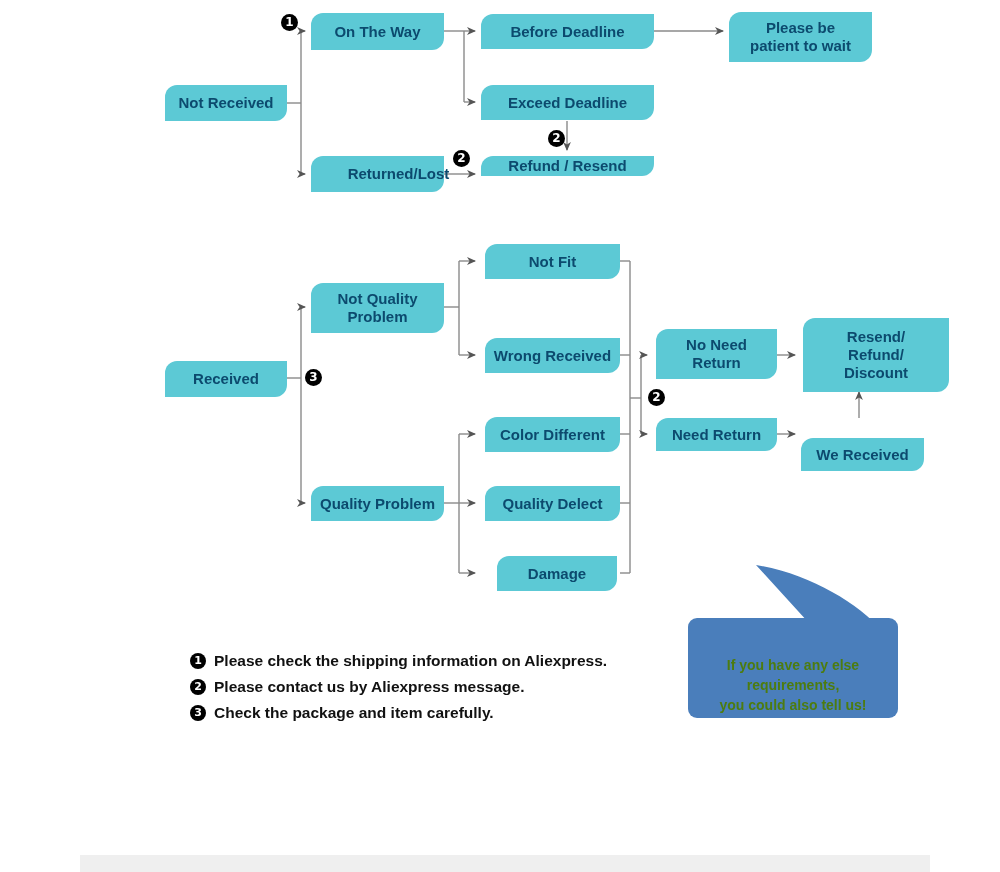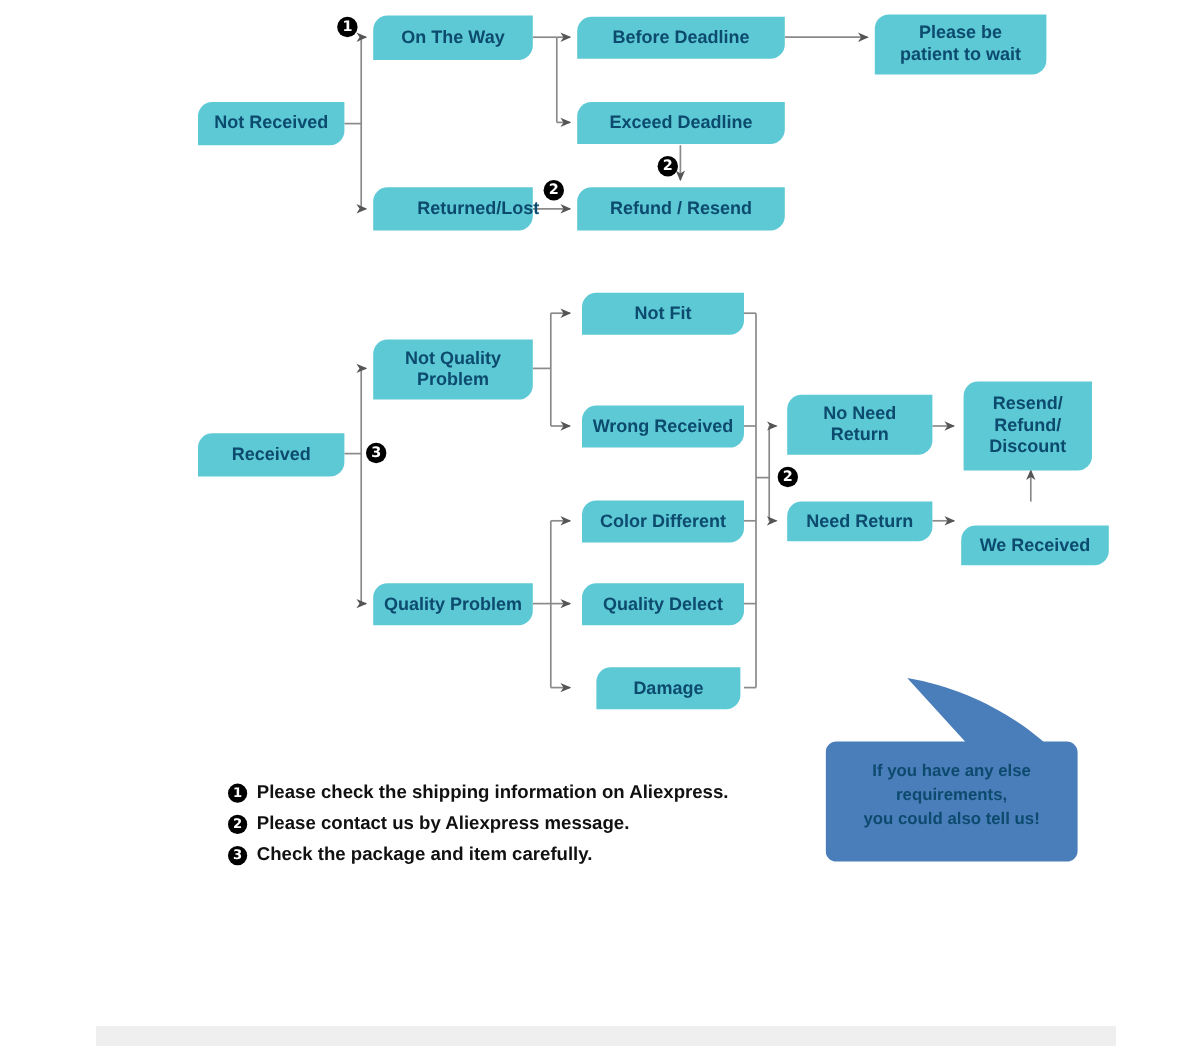--- a/index.html
+++ b/index.html
@@ -97,28 +97,28 @@
   #bubble-tail {
     position: absolute;
     left: 0;
     top: 0;
     width: 212px;
     height: 160px;
   }
   #bubble-text {
     position: absolute;
     left: 0;
-    top: 53px;
+    top: 76px;
     width: 210px;
     height: 98px;
     display: flex;
     align-items: center;
     justify-content: center;
     text-align: center;
-    color: #0c4a6e;
+    color: #4d7c0f;
     font-size: 14px;
     font-weight: bold;
     line-height: 1.45;
     white-space: pre-line;
     z-index: 2;
   }
   
   #bottom-bar {
     position: absolute;
     left: 80px;
@@ -201,21 +201,21 @@
 
   <div class="node" style="left:311px; top:156px; width:133px; height:36px;padding-left:48px;">Returned/Lost</div>
 
   <div class="node" style="left:481px; top:85px; width:173px; height:35px;">Exceed Deadline</div>
 
   <div class="node" style="left:481px; top:14px; width:173px; height:35px;">Before Deadline</div>
 
   <div class="node" style="left:729px; top:12px; width:143px; height:50px;">Please be
 patient to wait</div>
 
-  <div class="node" style="left:481px; top:156px; width:173px; height:36px;">Refund / Resend</div>
+  <div class="node" style="left:481px; top:156px; width:173px; height:20px;">Refund / Resend</div>
 
   <div class="node" style="left:165px; top:361px; width:122px; height:36px;">Received</div>
 
   <div class="node" style="left:311px; top:283px; width:133px; height:50px;">Not Quality
 Problem</div>
 
   <div class="node" style="left:311px; top:486px; width:133px; height:35px;">Quality Problem</div>
 
   <div class="node" style="left:485px; top:244px; width:135px; height:35px;">Not Fit</div>
 
@@ -227,21 +227,21 @@
 
   <div class="node" style="left:485px; top:556px; width:120px; height:35px;margin-left:12px;">Damage</div>
 
   <div class="node" style="left:656px; top:329px; width:121px; height:50px;">No Need
 Return</div>
 
   <div class="node" style="left:656px; top:418px; width:121px; height:33px;">Need Return</div>
 
   <div class="node" style="left:801px; top:418px; width:123px; height:33px;margin-top:20px;">We Received</div>
 
-  <div class="node" style="left:803px; top:318px; width:107px; height:74px;">Resend/
+  <div class="node" style="left:803px; top:318px; width:146px; height:74px;">Resend/
 Refund/
 Discount</div>
 
   <div class="marker" style="left:281px; top:14px;">1</div>
 
   <div class="marker" style="left:453px; top:150px;">2</div>
 
   <div class="marker" style="left:548px; top:130px;">2</div>
 
   <div class="marker" style="left:305px; top:369px;">3</div>

